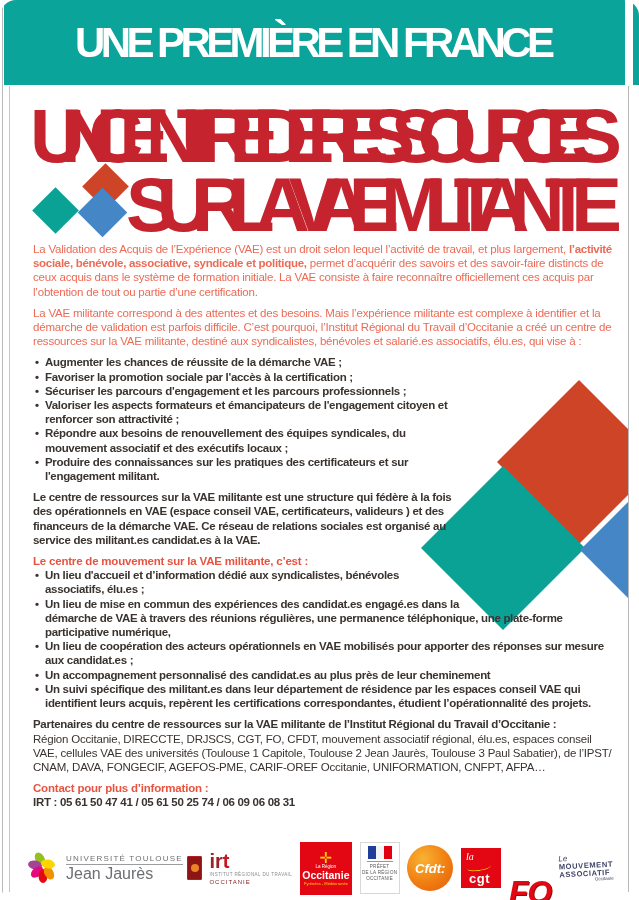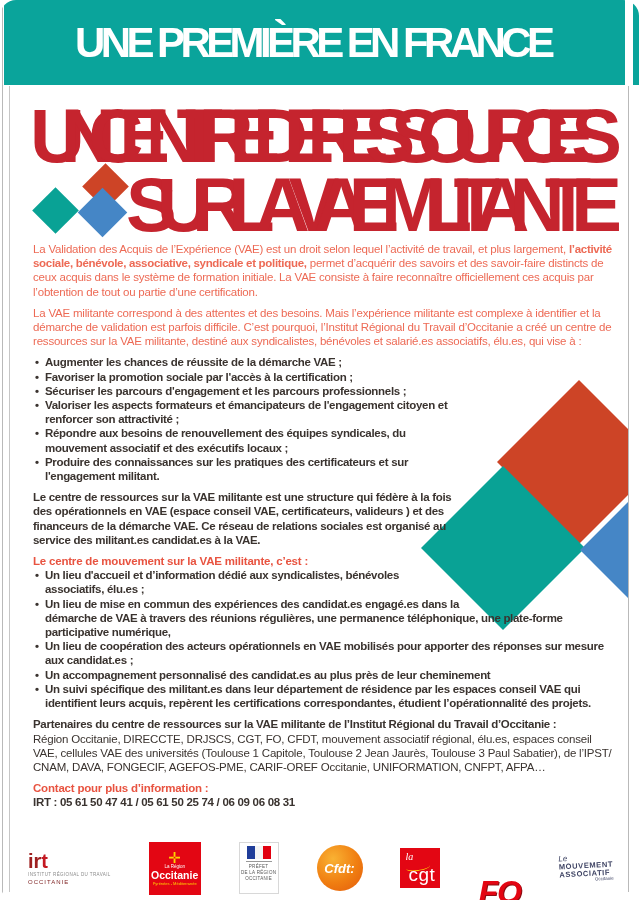--- a/index.html
+++ b/index.html
@@ -96,21 +96,21 @@
   .prefet-line { font-size:4.5px; color:#555; letter-spacing:0.3px; line-height:1.3; }
   
   .cfdt-ball { width:46px; height:46px; border-radius:50%;
     background:radial-gradient(circle at 35% 30%, #f9b233 0%, #f07e11 55%, #e35a0c 100%);
     display:flex; align-items:center; justify-content:center; }
   .cfdt-ball span { color:#fff; font-weight:bold; font-style:italic; font-size:13px; }
   
   .cgt-box { width:40px; height:40px; background:#e30613; position:relative; }
   .cgt-la { position:absolute; left:5px; top:3px; color:#fff; font-style:italic; font-size:10px; font-family:"Liberation Serif", serif; }
   .cgt-swoosh { position:absolute; left:6px; top:15px; width:24px; height:8px; border-bottom:1.5px solid #ffd500; border-radius:0 0 50% 50%; transform:rotate(-8deg); }
-  .cgt-name { position:absolute; left:8px; bottom:2px; color:#fff; font-weight:normal; font-size:19px; letter-spacing:0.5px; }
+  .cgt-name { position:absolute; left:8px; bottom:2px; color:#fff; font-weight:bold; font-size:13px; letter-spacing:0.5px; }
   
   .fo-word { color:#e30613; font-weight:bold; font-style:italic; font-size:32px; text-shadow:1px 1px 0 #8d0d12; letter-spacing:-1px;margin-top:48px; }
   
   .mva { flex-direction:column; align-items:flex-start; color:#3f4464; transform:rotate(-3deg); line-height:1.05; }
   .mva-le { font-size:8px; font-style:italic; }
   .mva-l1 { font-size:7.5px; letter-spacing:0.6px; font-weight:bold; }
   .mva-l2 { font-size:7.5px; letter-spacing:0.6px; font-weight:bold; }
   .mva-occ { font-size:4.5px; align-self:flex-end; }
 </style>
 </head>
@@ -175,20 +175,35 @@
 
     <p><span class="bold">Partenaires du centre de ressources sur la VAE militante de l’Institut Régional du Travail d’Occitanie :</span><br>
       <span class="partners-body">Région Occitanie, DIRECCTE, DRJSCS, CGT, FO, CFDT, mouvement associatif régional, élu.es, espaces conseil VAE, cellules VAE des universités (Toulouse 1 Capitole, Toulouse 2 Jean Jaurès, Toulouse 3 Paul Sabatier), de l’IPST/ CNAM, DAVA, FONGECIF, AGEFOS-PME, CARIF-OREF Occitanie, UNIFORMATION, CNFPT, AFPA…</span></p>
 
     <div class="red-head">Contact pour plus d’information :</div>
     <div class="bold">IRT : 05 61 50 47 41 / 05 61 50 25 74 / 06 09 06 08 31</div>
   </div>
 
   <div class="logo-strip">
 
+    <div class="lg utjj">
+      <svg width="34" height="34" viewBox="0 0 34 34">
+        <ellipse cx="12" cy="8" rx="4.5" ry="7" fill="#95c11f" transform="rotate(-30 12 8)"></ellipse>
+        <ellipse cx="7" cy="14" rx="4.5" ry="7" fill="#a54399" transform="rotate(-80 7 14)"></ellipse>
+        <ellipse cx="9" cy="21" rx="4.5" ry="7" fill="#e5097f" transform="rotate(-130 9 21)"></ellipse>
+        <ellipse cx="15" cy="25" rx="4.5" ry="7" fill="#e30613" transform="rotate(-180 15 25)"></ellipse>
+        <ellipse cx="21" cy="22" rx="4.5" ry="7" fill="#f39200" transform="rotate(150 21 22)"></ellipse>
+        <ellipse cx="20" cy="13" rx="4.5" ry="7" fill="#ffd500" transform="rotate(100 20 13)"></ellipse>
+      </svg>
+      <div class="utjj-text">
+        <div class="utjj-top">UNIVERSITÉ TOULOUSE</div>
+        <div class="utjj-bottom">Jean Jaurès</div>
+      </div>
+      <div class="stamp"></div>
+    </div>
 
     <div class="lg irt">
       <div class="irt-word"><span>ir</span><span class="t">t</span></div>
       <div class="irt-sub">INSTITUT RÉGIONAL DU TRAVAIL</div>
       <div class="irt-occ">OCCITANIE</div>
     </div>
 
     <div class="occ-box">
       <div class="occ-cross">✛</div>
       <div class="occ-region">La Région</div>

